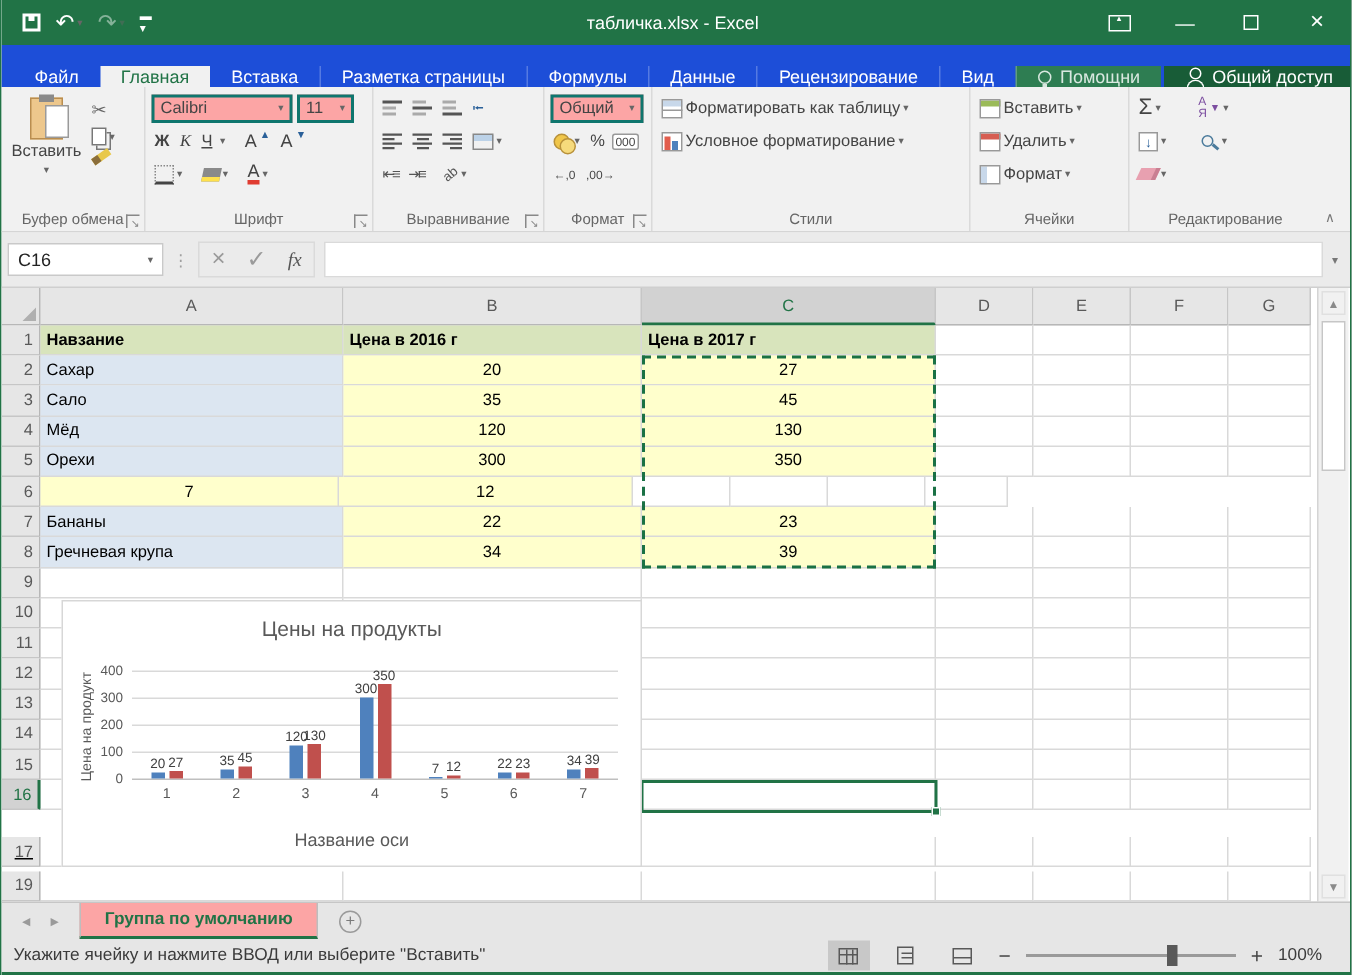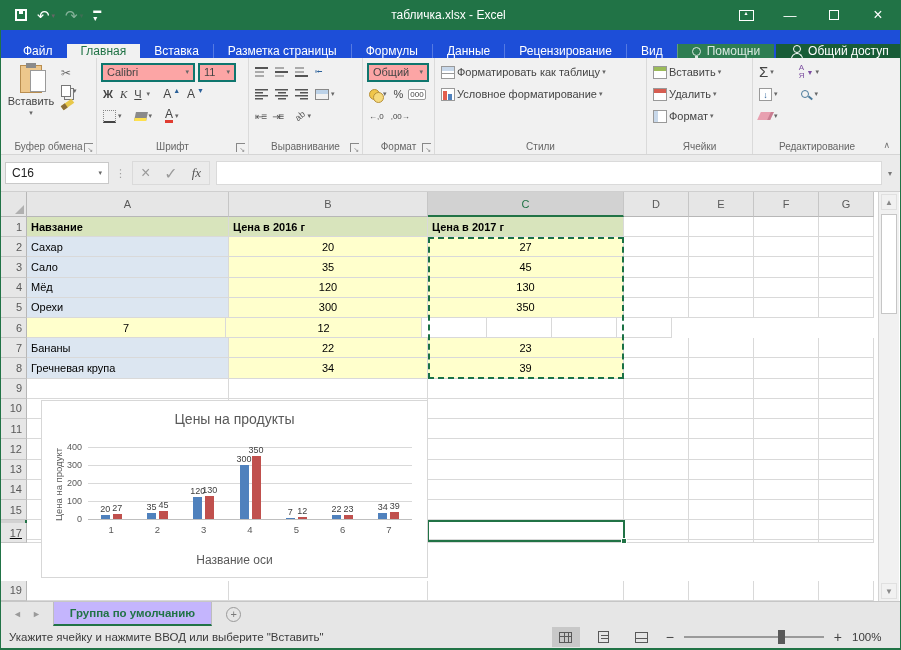--- a/index.html
+++ b/index.html
@@ -132,21 +132,21 @@
   .ch-dl{position:absolute;text-align:center;font-size:9px;color:#404040;}
   .ch-xtick{position:absolute;text-align:center;font-size:9.5px;}
   .ch-xlab{position:absolute;left:0;right:0;top:152px;text-align:center;font-size:12px;}
   
   .vscroll{position:absolute;right:1px;top:192px;width:21px;height:409px;background:#f1f1f1;border-left:1px solid #d4d4d4;}
   .vbtn{position:absolute;left:2px;width:16px;height:16px;color:#8a8a8a;font-size:8px;display:flex;align-items:center;justify-content:center;border:1px solid #e0e0e0;background:#f1f1f1;}
   .vthumb{position:absolute;left:2px;top:22px;width:16px;height:100px;background:#fff;border:1px solid #c6c6c6;}
   
   .tabbar{position:absolute;left:0;top:601px;width:100%;height:25px;background:#e6e6e6;border-top:1px solid #c6c6c6;display:flex;align-items:stretch;font-size:11.5px;}
   .snav{display:flex;align-items:center;gap:10px;padding:0 12px;color:#9a9a9a;font-size:9px;}
-  .stab{display:flex;align-items:center;padding:0 16px;background:#c4b5fd;border-right:1px solid #bdbdbd;border-left:1px solid #bdbdbd;border-bottom:2px solid #217346;color:#217346;font-weight:bold;}
+  .stab{display:flex;align-items:center;padding:0 16px;background:#fca5a5;border-right:1px solid #bdbdbd;border-left:1px solid #bdbdbd;border-bottom:2px solid #217346;color:#217346;font-weight:bold;}
   .addsheet{display:flex;align-items:center;margin-left:14px;}
   .plus{width:15px;height:15px;border:1px solid #9a9a9a;border-radius:50%;color:#7a7a7a;font-size:11px;line-height:13px;text-align:center;}
   
   .statusbar{position:absolute;left:0;top:626px;width:100%;height:24px;background:#e6e6e6;border-bottom:2px solid #217346;display:flex;align-items:center;font-size:11.5px;color:#3b3b3b;padding:0 8px;}
   .sright{margin-left:auto;display:flex;align-items:center;gap:10px;}
   .vwbtn{width:28px;height:20px;display:flex;align-items:center;justify-content:center;}
   .vwbtn.pressed{background:#c8c8c8;}
   .vw-normal{width:13px;height:11px;border:1px solid #595959;background:linear-gradient(#595959,#595959) 0 3px/13px 1px no-repeat,linear-gradient(#595959,#595959) 4px 0/1px 11px no-repeat,linear-gradient(#595959,#595959) 8px 0/1px 11px no-repeat;}
   .vw-layout{width:11px;height:12px;border:1px solid #595959;background:linear-gradient(#595959,#595959) 2px 3px/7px 1px no-repeat,linear-gradient(#595959,#595959) 2px 6px/7px 1px no-repeat;}
   .vw-break{width:13px;height:11px;border:1px solid #595959;background:linear-gradient(#595959,#595959) 0 5px/13px 1px no-repeat;}
@@ -610,21 +610,21 @@
       <div class="gr" style="top: 328.15px; height: 20.21px;">
         <div class="grh selrh" style="width: 26px;">16</div>
         <div class="gc" style="width: 202px;"></div>
         <div class="gc" style="width: 199px;"></div>
         <div class="gc" style="width: 196px;"></div>
         <div class="gc" style="width: 65px;"></div>
         <div class="gc" style="width: 65px;"></div>
         <div class="gc" style="width: 65px;"></div>
         <div class="gc" style="width: 55px;"></div>
       </div>
-      <div class="gr" style="top: 331px; height: 20.21px; text-decoration: underline;">
+      <div class="gr" style="top: 366px; height: 20.21px; text-decoration: underline;">
         <div class="grh" style="width: 26px;">17</div>
         <div class="gc" style="width: 202px;"></div>
         <div class="gc" style="width: 199px;"></div>
         <div class="gc" style="width: 196px;"></div>
         <div class="gc" style="width: 65px;"></div>
         <div class="gc" style="width: 65px;"></div>
         <div class="gc" style="width: 65px;"></div>
         <div class="gc" style="width: 55px;"></div>
       </div>
       <div class="gr" style="top: 388.78px; height: 20.21px;">

